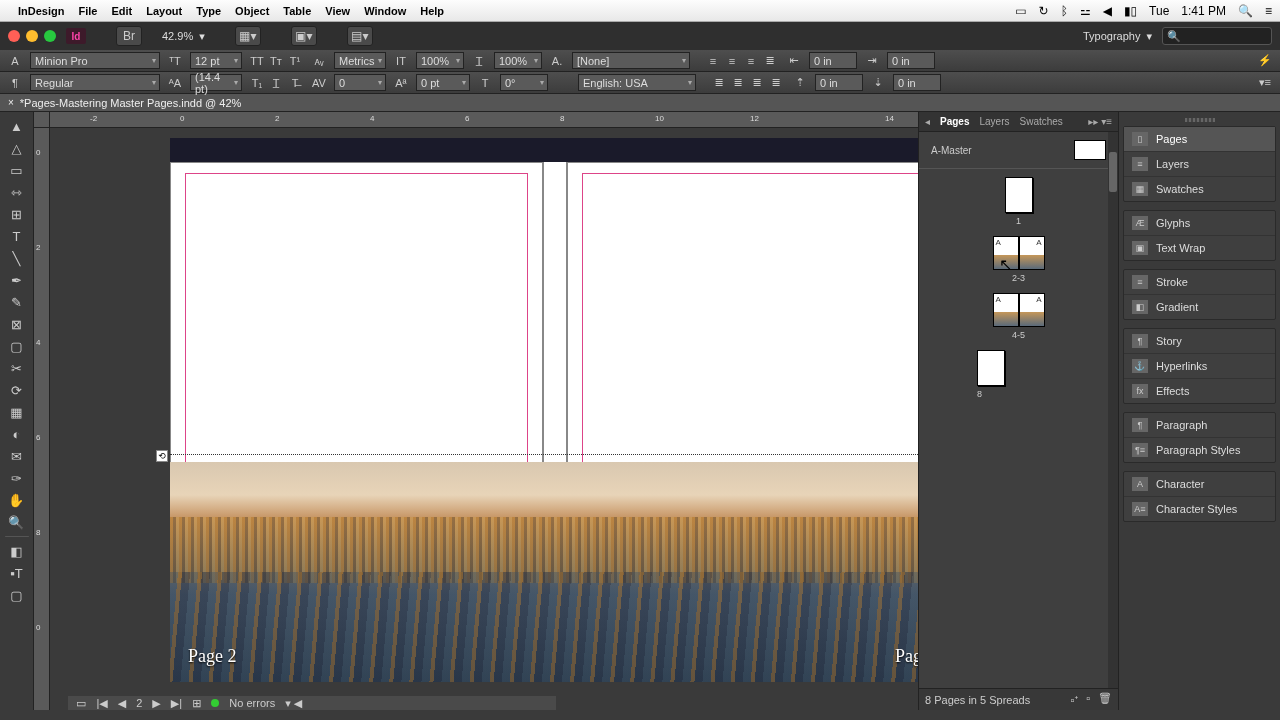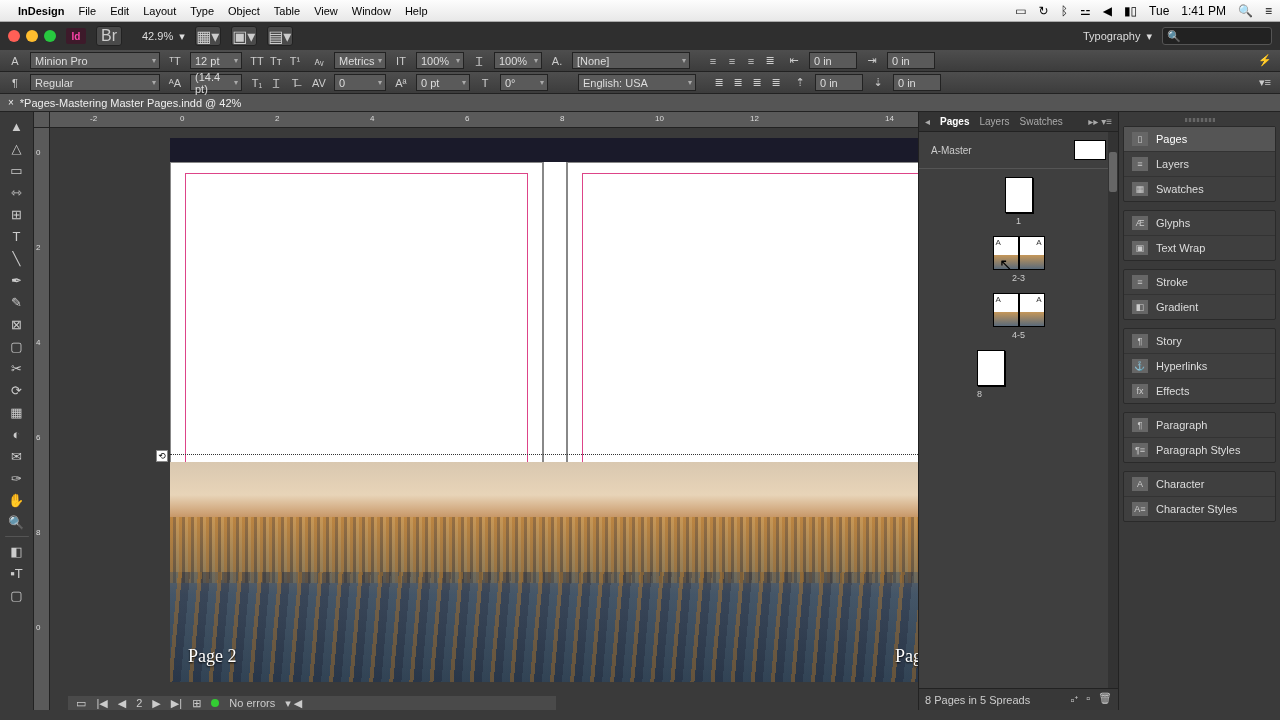--- a/index.html
+++ b/index.html
@@ -2,32 +2,32 @@
 <html><head>
 <meta charset="utf-8">
 <style>
 * { margin: 0; padding: 0; box-sizing: border-box; font-family: "Lucida Grande", Arial, sans-serif; font-size: 11px; }
 body { width: 1280px; height: 720px; background: #3a3a3a; overflow: hidden; }
 
 
 .menubar { height: 22px; background: linear-gradient(#fdfdfd, #e8e8e8); display: flex; align-items: center; padding: 0 8px; border-bottom: 1px solid #aaa; }
 .menubar .apple { font-size: 14px; margin-right: 10px; }
 .menubar .app-name { font-weight: bold; margin-right: 14px; }
-.menubar .menu-item { margin-right: 14px; cursor: default; }
+.menubar .menu-item { margin-right: 14px; cursor: default; font-weight: bold; }
 .menubar .right { margin-left: auto; display: flex; align-items: center; gap: 12px; }
 .menubar .right span { font-size: 12px; }
 
 
 .appbar { height: 28px; background: #2f2f2f; display: flex; align-items: center; padding: 0 8px; gap: 10px; }
 .traffic { display: flex; gap: 6px; }
 .dot { width: 12px; height: 12px; border-radius: 50%; }
 .dot.red { background: #ff5f56; } .dot.yellow { background: #ffbd2e; } .dot.green { background: #27c93f; }
 .appbar .id-icon { width: 20px; height: 16px; background: #3d1a2a; color: #f4a; display: flex; align-items: center; justify-content: center; font-size: 10px; font-weight: bold; border-radius: 2px; }
 .appbar .zoom { color: #ddd; font-size: 12px; margin-left: 10px; display: flex; align-items: center; gap: 6px; }
-.appbar .iconbtn { width: 26px; height: 20px; background: #4a4a4a; border: 1px solid #222; border-radius: 3px; display: flex; align-items: center; justify-content: center; color: #ccc; font-size: 16px; }
+.appbar .iconbtn { width: 26px; height: 20px; background: #4a4a4a; border: 1px solid #222; border-radius: 3px; display: flex; align-items: center; justify-content: center; color: #ccc; font-size: 12px; margin-left: 20px; }
 .appbar .spacer { flex: 1; }
 .appbar .workspace { color: #ddd; font-size: 12px; display: flex; align-items: center; gap: 6px; }
 .appbar .search { width: 110px; height: 18px; background: #222; border: 1px solid #555; border-radius: 3px; display: flex; align-items: center; padding: 0 4px; color: #888; }
 
 
 .controlbar { height: 22px; background: linear-gradient(#4e4e4e,#3c3c3c); display: flex; align-items: center; padding: 0 6px; gap: 6px; border-bottom: 1px solid #222; }
 .ctrl-icon { width: 18px; height: 16px; display: flex; align-items: center; justify-content: center; color: #ccc; font-size: 11px; }
 .ctrl-select { height: 17px; background: #5a5a5a; border: 1px solid #222; color: #ddd; padding: 0 16px 0 4px; font-size: 10px; position: relative; display: flex; align-items: center; }
 .ctrl-select::after { content: "▾"; position: absolute; right: 3px; font-size: 8px; color: #aaa; }
 .ctrl-input { height: 17px; width: 48px; background: #5a5a5a; border: 1px solid #222; color: #ddd; padding: 0 4px; font-size: 10px; display: flex; align-items: center; }

